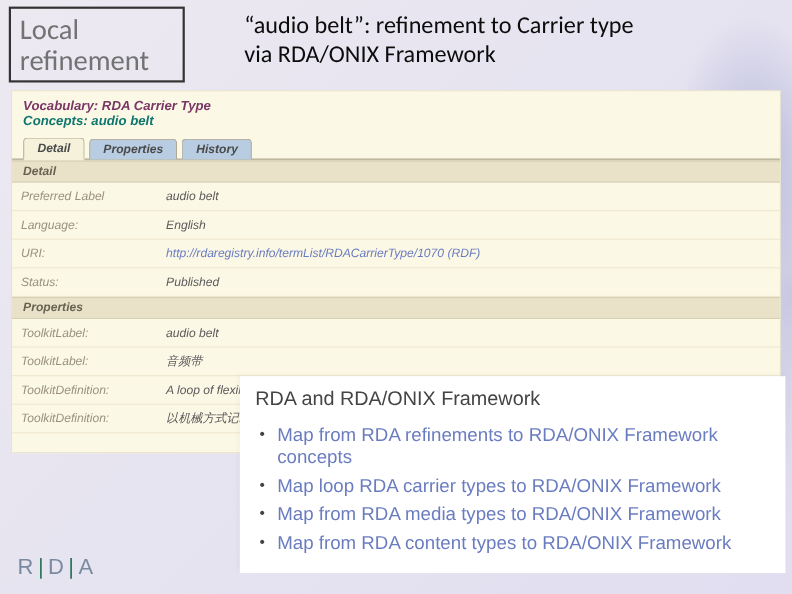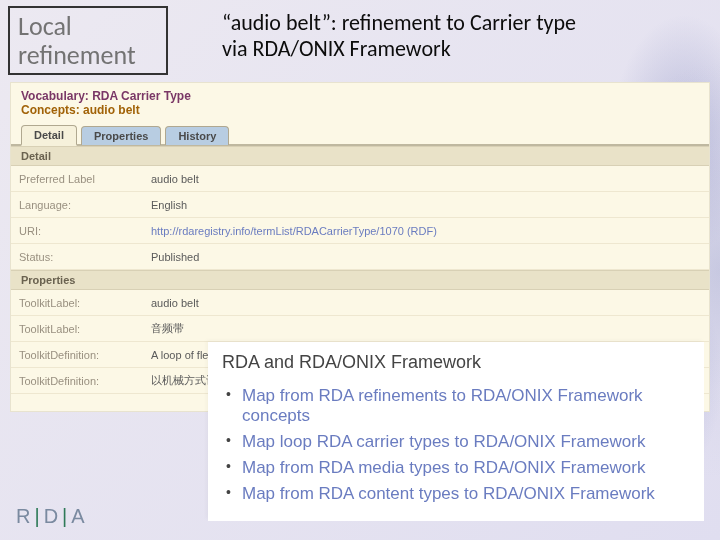--- a/index.html
+++ b/index.html
@@ -48,28 +48,29 @@
     position: absolute;
     top: 82px;
     left: 10px;
     width: 700px;
     height: 330px;
     background: #fcf8e6;
     font-family: Verdana, Arial, sans-serif;
     font-size: 11px;
     color: #555;
     border: 1px solid #e8e3cf;
+    font-style: italic;
   }
   .panel-header {
     padding: 6px 10px 2px 10px;
     color: #7a3766;
     font-weight: bold;
     font-size: 12px;
   }
-  .panel-header .concepts { color: #a16207; }
+  .panel-header .concepts { color: #0f766e; }
   .tabs {
     display: flex;
     align-items: flex-end;
     border-bottom: 2px solid #bfb8a0;
     padding-left: 10px;
     margin-top: 4px;
   }
   .tab {
     background: #b8cde2;
     border: 1px solid #b0a890;
@@ -113,21 +114,21 @@
   .row .value {
     flex: 1;
     padding: 4px 8px;
     color: #5a5a5a;
     font-size: 11px;
   }
   .row .value.link { color: #6a7cc0; }
   .overlay {
     position: absolute;
     top: 342px;
-    left: 208px;
+    left: 218px;
     width: 496px;
     background: #fff;
     font-family: Verdana, Arial, sans-serif;
     font-size: 14px;
     padding: 10px 26px 14px 14px;
     box-shadow: -2px -2px 4px rgba(0,0,0,0.03);
   }
   .overlay-title {
     color: #444;
     font-size: 18px;

